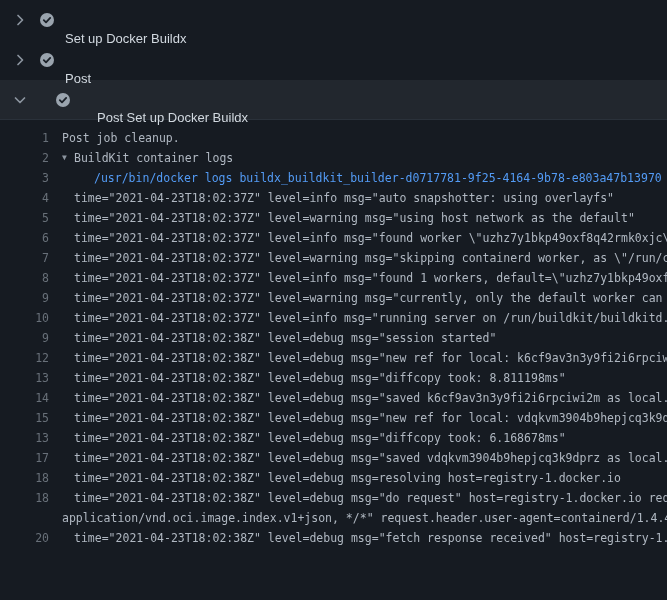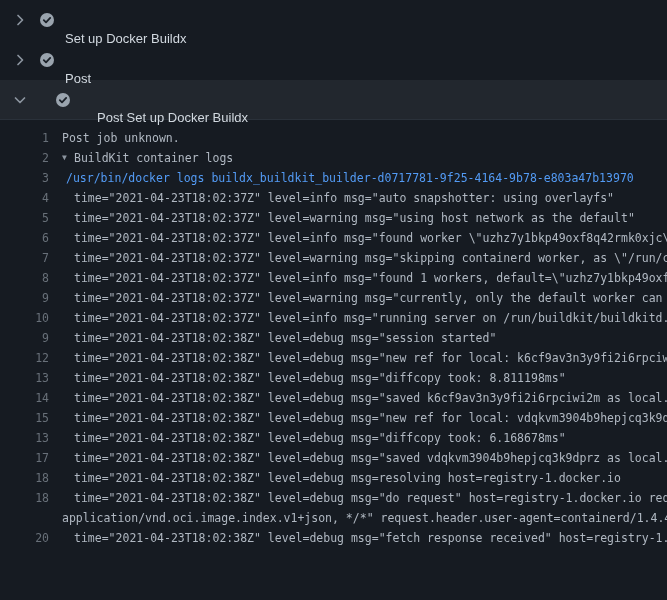--- a/index.html
+++ b/index.html
@@ -51,21 +51,21 @@
     height:20px; line-height:20px;
     white-space:pre;
   }
   .ln {
     flex:0 0 62px; width:62px;
     text-align:right; padding-right:13px;
     color: var(--line-number, #687079);
     user-select:none;
   }
   .lt { color: var(--log-text, #b0b8c2); }
-  .kind-command .lt { color: var(--command, #539bf5); padding-left:4px; }
+  .kind-command .lt { color: var(--command, #539bf5); padding-left:4px;margin-left:28px; }
   .kind-log .lt { padding-left:12px; }
   .kind-cont .lt { padding-left:0; }
   .grp-arrow {
     color: var(--chevron, #8b949e);
     font-size:8px;
     width:12px; flex:0 0 12px;
     display:inline-flex; align-items:center;
   }
 </style>
 </head>
@@ -119,21 +119,21 @@
           </svg>
       </span>
       <span class="step-label">Post Set up Docker Buildx</span>
     </div>
 
   </div>
 
   <div class="log">
       <div class="log-row kind-plain">
     <span class="ln">1</span>
-    <span class="lt">Post job unknown.</span>
+    <span class="lt">Post job cleanup.</span>
   </div>
       <div class="log-row kind-group">
     <span class="ln">2</span>
     <span class="grp-arrow">▼</span><span class="lt">BuildKit container logs</span>
   </div>
       <div class="log-row kind-command">
     <span class="ln">3</span>
     <span class="lt">/usr/bin/docker logs buildx_buildkit_builder-d0717781-9f25-4164-9b78-e803a47b13970</span>
   </div>
       <div class="log-row kind-log">

